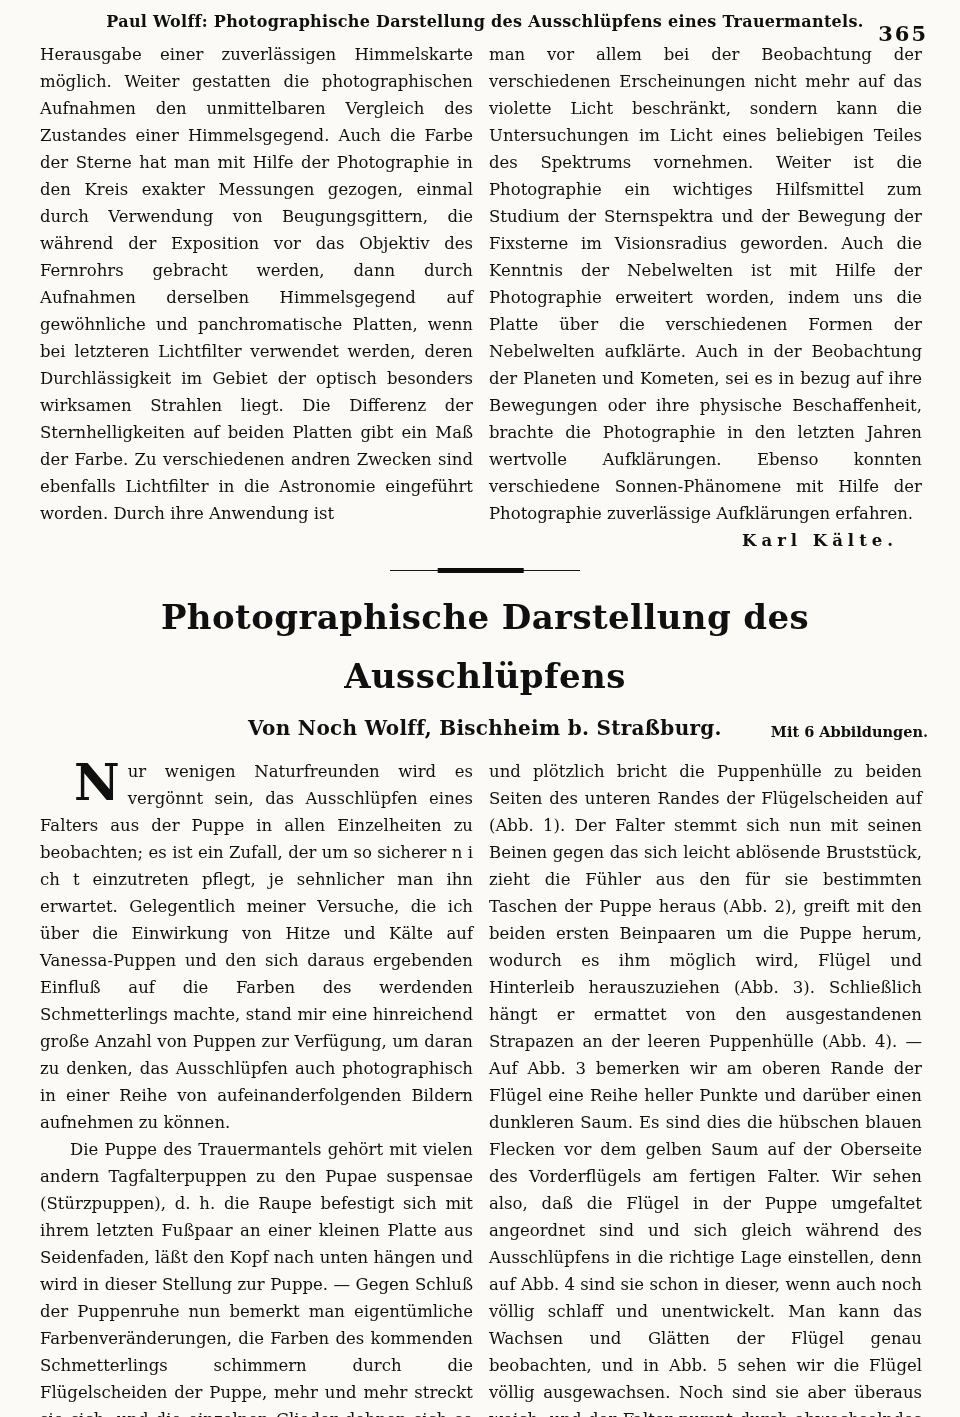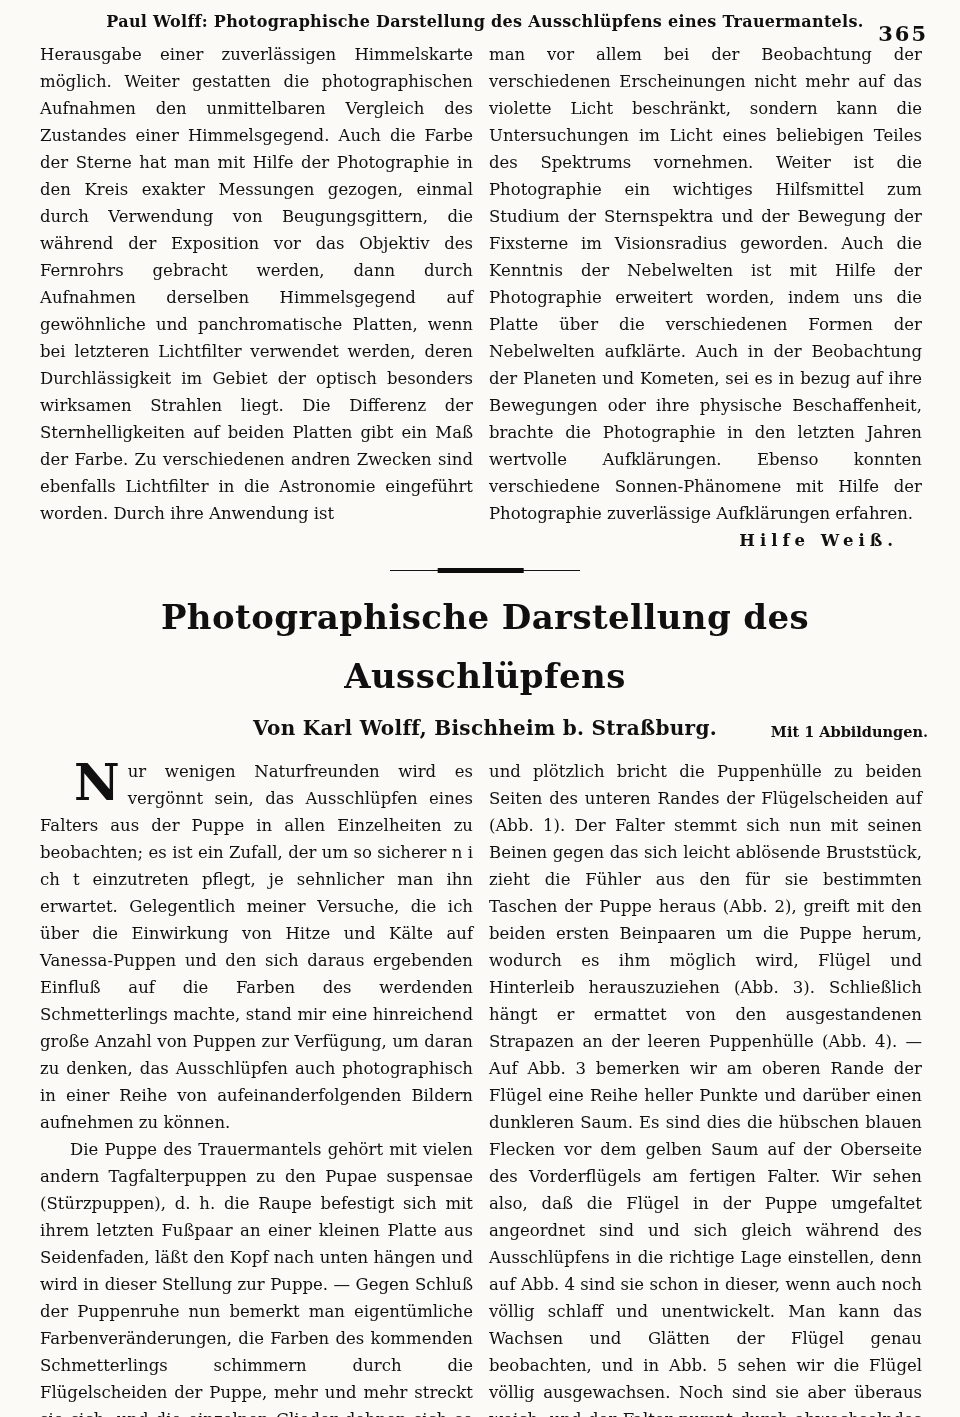--- a/index.html
+++ b/index.html
@@ -129,35 +129,35 @@
     <span>Paul Wolff: Photographische Darstellung des Ausschlüpfens eines Trauermantels.</span>
     <span class="page-num">365</span>
   </header>
 
   <section class="two-col">
     <div class="col">
       <p>Herausgabe einer zuverlässigen Himmelskarte möglich. Weiter gestatten die photographischen Aufnahmen den unmittelbaren Vergleich des Zustandes einer Himmelsgegend. Auch die Farbe der Sterne hat man mit Hilfe der Photographie in den Kreis exakter Messungen gezogen, einmal durch Verwendung von Beugungsgittern, die während der Exposition vor das Objektiv des Fernrohrs gebracht werden, dann durch Aufnahmen derselben Himmelsgegend auf gewöhnliche und panchromatische Platten, wenn bei letzteren Lichtfilter verwendet werden, deren Durchlässigkeit im Gebiet der optisch besonders wirksamen Strahlen liegt. Die Differenz der Sternhelligkeiten auf beiden Platten gibt ein Maß der Farbe. Zu verschiedenen andren Zwecken sind ebenfalls Lichtfilter in die Astronomie eingeführt worden. Durch ihre Anwendung ist</p>
     </div>
     <div class="col">
       <p>man vor allem bei der Beobachtung der verschiedenen Erscheinungen nicht mehr auf das violette Licht beschränkt, sondern kann die Untersuchungen im Licht eines beliebigen Teiles des Spektrums vornehmen. Weiter ist die Photographie ein wichtiges Hilfsmittel zum Studium der Sternspektra und der Bewegung der Fixsterne im Visionsradius geworden. Auch die Kenntnis der Nebelwelten ist mit Hilfe der Photographie erweitert worden, indem uns die Platte über die verschiedenen Formen der Nebelwelten aufklärte. Auch in der Beobachtung der Planeten und Kometen, sei es in bezug auf ihre Bewegungen oder ihre physische Beschaffenheit, brachte die Photographie in den letzten Jahren wertvolle Aufklärungen. Ebenso konnten verschiedene Sonnen-Phänomene mit Hilfe der Photographie zuverlässige Aufklärungen erfahren.</p>
-      <div class="signature">Hilfe Weiß.</div>
+      <div class="signature">Karl Kälte.</div>
     </div>
   </section>
 
   <div class="divider">
     <span class="thick"></span>
   </div>
 
   <h1 class="title">
     <span>Photographische Darstellung des Ausschlüpfens</span><br>
   </h1>
 
   <div class="byline-row">
-    <span class="byline">Von Karl Wolff, Bischheim b. Straßburg.</span>
-    <span class="abb-note">Mit 1 Abbildungen.</span>
+    <span class="byline">Von Noch Wolff, Bischheim b. Straßburg.</span>
+    <span class="abb-note">Mit 6 Abbildungen.</span>
   </div>
 
   <section class="two-col main">
     <div class="col">
       <p>
         <span class="dropcap">N</span><span>ur wenigen Naturfreunden wird es vergönnt sein, das Ausschlüpfen eines Falters aus der Puppe in allen Einzelheiten zu beobachten; es ist ein Zufall, der um so sicherer n i ch t einzutreten pflegt, je sehnlicher man ihn erwartet. Gelegentlich meiner Versuche, die ich über die Einwirkung von Hitze und Kälte auf Vanessa-Puppen und den sich daraus ergebenden Einfluß auf die Farben des werdenden Schmetterlings machte, stand mir eine hinreichend große Anzahl von Puppen zur Verfügung, um daran zu denken, das Ausschlüpfen auch photographisch in einer Reihe von aufeinanderfolgenden Bildern aufnehmen zu können.</span>
       </p>
       <p>Die Puppe des Trauermantels gehört mit vielen andern Tagfalterpuppen zu den Pupae suspensae (Stürzpuppen), d. h. die Raupe befestigt sich mit ihrem letzten Fußpaar an einer kleinen Platte aus Seidenfaden, läßt den Kopf nach unten hängen und wird in dieser Stellung zur Puppe. — Gegen Schluß der Puppenruhe nun bemerkt man eigentümliche Farbenveränderungen, die Farben des kommenden Schmetterlings schimmern durch die Flügelscheiden der Puppe, mehr und mehr streckt sie sich, und die einzelnen Glieder dehnen sich so stark, daß sie weit voneinander abstehen, wie es besonders Abb. 1 deutlich zeigt. Ganz kurz vor dem Ausschlüpfen zeigt sich ein langsames abwechselndes Strecken und Zusammenziehen der Glieder,</p>
     </div>
     <div class="col">

